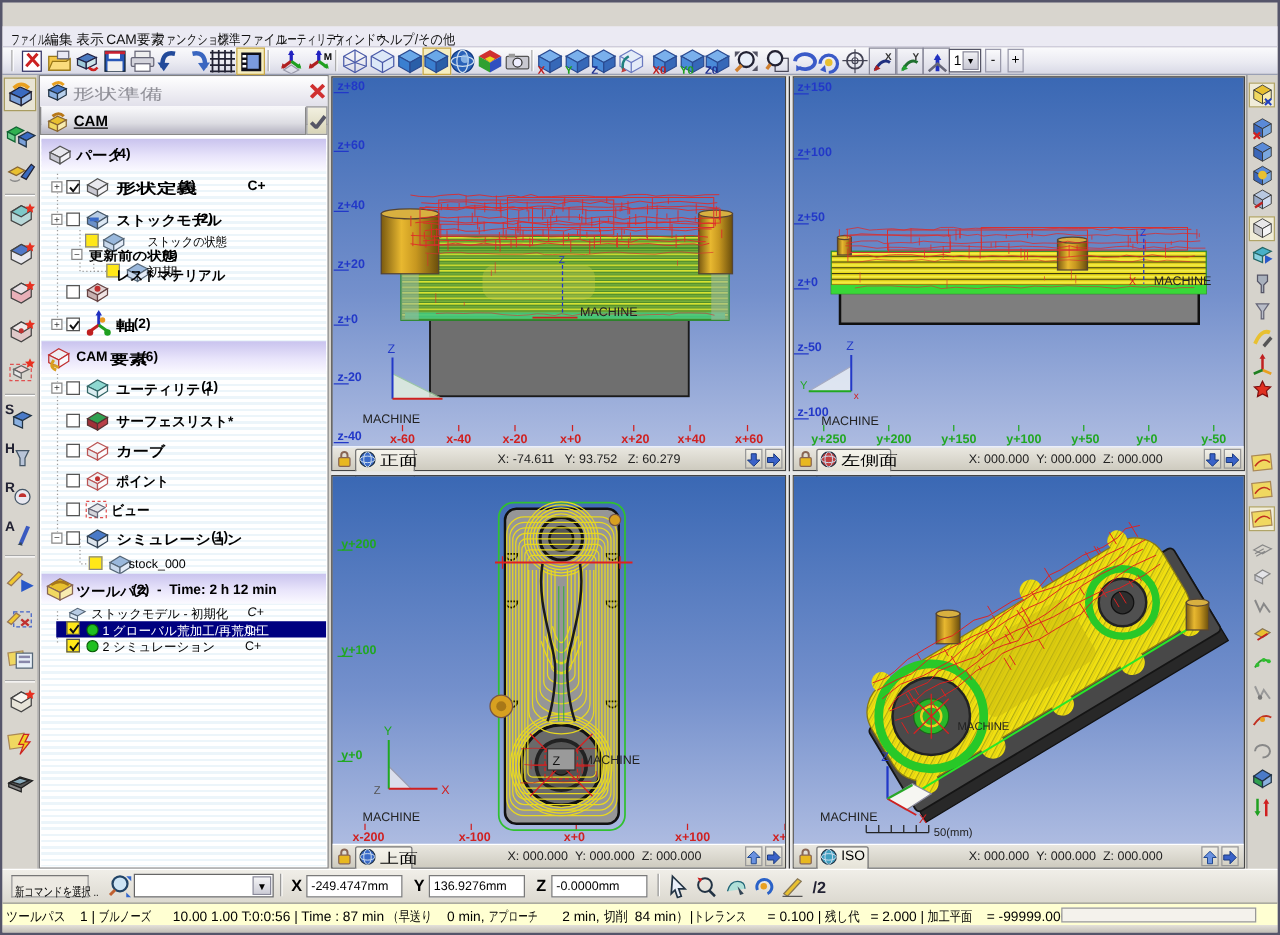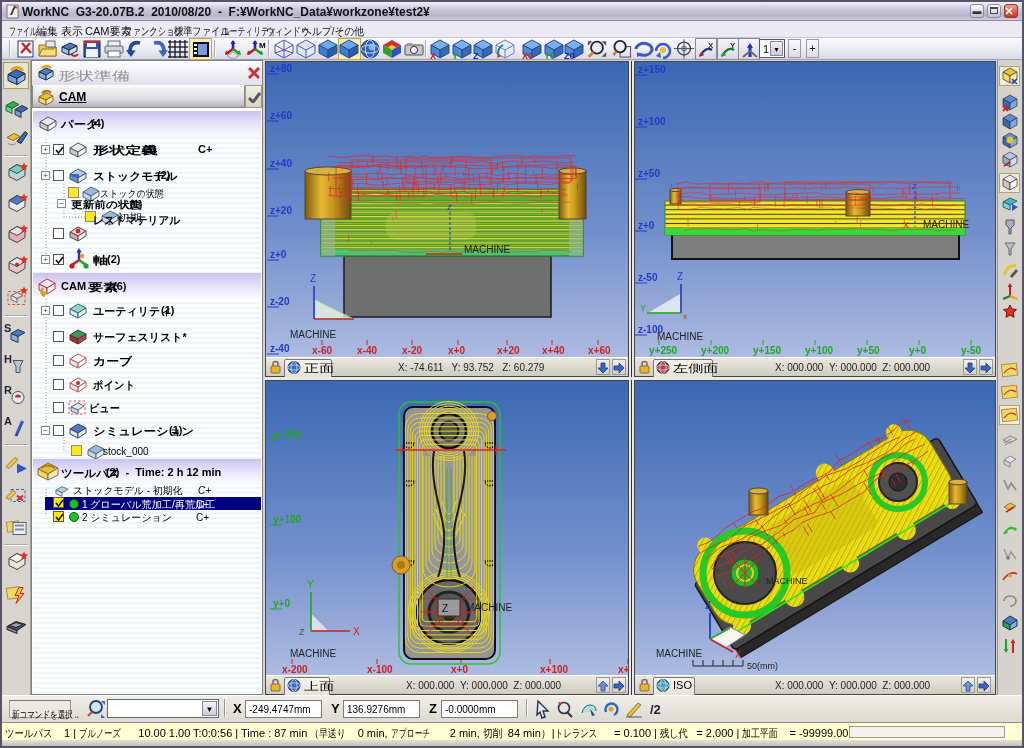--- a/index.html
+++ b/index.html
@@ -39,35 +39,20 @@
 .fld{position:absolute;top:4px;height:18px;background:#fff;border:1px solid #7a7a7a;font-size:10px;color:#000;padding:3px 2px 0 3px}
 #status{position:absolute;left:2px;top:722px;width:1020px;height:18px;background:#ffffd2;border-top:1px solid #909090;font-size:11px;color:#000}
 #botstrip{position:absolute;left:2px;top:740px;width:1020px;height:6px;background:linear-gradient(180deg,#e4e1da,#c2bfb6)}
 svg{display:block}
 </style></head><body>
 <div id="win">
     <div class="edge" style="left:0;top:0;width:1024px;height:2px"></div>
     <div class="edge" style="left:0;top:0;width:2px;height:748px"></div>
     <div class="edge" style="left:1022px;top:0;width:2px;height:748px"></div>
     <div class="edge" style="left:0;top:746px;width:1024px;height:2px"></div>
-    <div id="title">
-<svg class="abs" style="left:4px;top:1px" width="15" height="16">
-        <rect x="1" y="2" width="11" height="13" fill="#f4f2ec" stroke="#777"></rect>
-        <path d="M4 12 L8 3 L10 3 L6 12 Z" fill="#334"></path>
-        <path d="M8 3 l3 2" stroke="#a33" stroke-width="2"></path>
-      </svg>
-<div class="txt">WorkNC&nbsp; G3-20.07B.2&nbsp; 2010/08/20&nbsp; - &nbsp;F:¥WorkNC_Data¥workzone¥test2¥</div>
-<div class="wbtn" style="left:968px">▬</div>
-<div class="wbtn" style="left:985px"><span style="display:inline-block;width:8px;height:7px;border:1px solid #445;border-top:2px solid #445;margin-top:2px"></span></div>
-<div class="wbtn" style="left:1002px;background:linear-gradient(180deg,#f0a090,#cc3322);border-color:#993322">
-        <svg width="8" height="8" style="margin-top:2px">
-          <path d="M1 1 L7 7 M7 1 L1 7" stroke="#fff" stroke-width="1.6"></path>
-        </svg>
-      </div>
-</div>
     <div id="menubar">
       <span style="left:7px"><span class="jp" style="font-size:11px;transform:scaleX(0.625);">ファイル</span></span>
       <span style="left:34px"><span class="jp" style="font-size:11px;transform:scaleX(1.000);">編集</span></span>
       <span style="left:59px"><span class="jp" style="font-size:11px;transform:scaleX(1.000);">表示</span></span>
       <span style="left:83px">CAM<span class="jp" style="font-size:11px;transform:scaleX(1.000);">要素</span></span>
       <span style="left:122px"><span class="jp" style="font-size:11px;transform:scaleX(0.750);">ファンクション</span></span>
       <span style="left:172px"><span class="jp" style="font-size:11px;transform:scaleX(0.833);">標準ファイル</span></span>
       <span style="left:220px"><span class="jp" style="font-size:11px;transform:scaleX(0.696);">ユーティリティ</span></span>
       <span style="left:264px"><span class="jp" style="font-size:11px;transform:scaleX(0.775);">ウィンドウ</span></span>
       <span style="left:300px"><span class="jp" style="font-size:11px;transform:scaleX(0.882);">ヘルプ/その他</span></span>
@@ -475,21 +460,21 @@
           <rect x="5" y="8" width="7" height="3" fill="#3a6ac8"></rect>
         </svg>
         <div class="trow" style="left:60px;top:60px"><span class="jpb" style="font-size:11px;transform:scaleX(1.071);">ストックモデル</span></div>
         <div class="trow" style="left:124px;top:60px"><b>(2)</b></div>
         <div class="yb" style="left:35px;top:78px"></div>
         <svg class="abs" style="left:47px;top:75px" width="22" height="19" viewBox="0 0 22 19">
           <polygon points="3,8 11,3 19,7 11,12" fill="#9ab8dc" stroke="#567"></polygon>
           <polygon points="3,8 11,12 11,17 3,13" fill="#c8d8ec" stroke="#567"></polygon>
           <polygon points="11,12 19,7 19,12 11,17" fill="#e4ecf8" stroke="#567"></polygon>
         </svg>
-        <div class="trow" style="left:67px;top:78px"><span class="jp" style="font-size:10px;transform:scaleX(0.893);">ストックの状態</span></div>
+        <div class="trow" style="left:85px;top:78px"><span class="jp" style="font-size:10px;transform:scaleX(0.893);">ストックの状態</span></div>
         <div class="exp" style="left:24px;top:90px">−</div>
         <div class="trow" style="left:38px;top:89px"><span class="jpb" style="font-size:10px;transform:scaleX(1.167);">更新前の状態</span></div>
         <div class="trow" style="left:97px;top:89px"><b style="font-size:10px">(1)</b></div>
         <svg class="abs" style="left:40px;top:96px" width="16" height="16">
           <path d="M2 0 L2 12 L14 12" stroke="#999" fill="none" stroke-dasharray="1 2"></path>
         </svg>
         <div class="yb" style="left:52px;top:102px"></div>
         <svg class="abs" style="left:66px;top:99px" width="22" height="19" viewBox="0 0 22 19">
           <polygon points="3,8 11,3 19,7 11,12" fill="#9ab8dc" stroke="#567"></polygon>
           <polygon points="3,8 11,12 11,17 3,13" fill="#c8d8ec" stroke="#567"></polygon>

